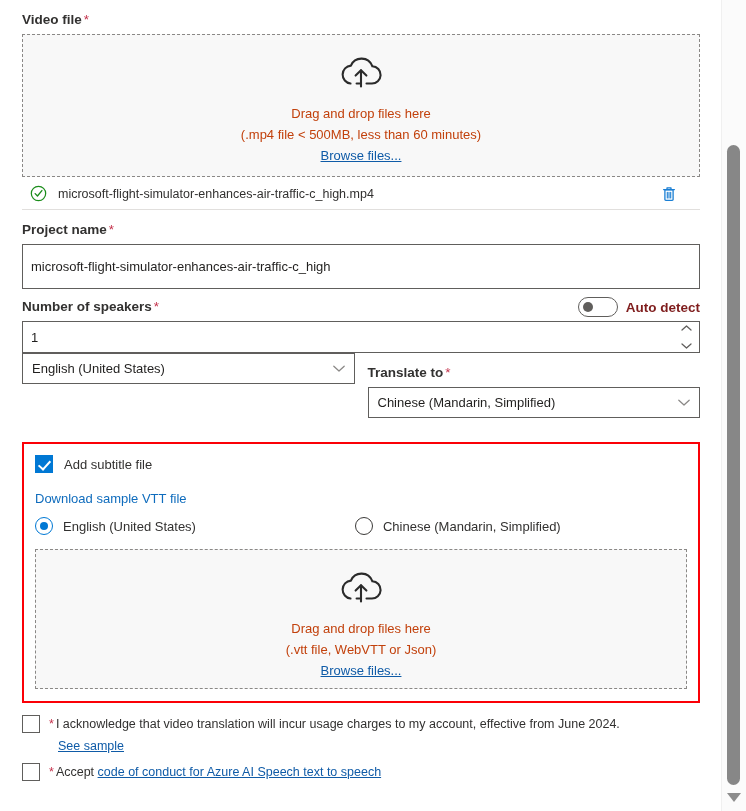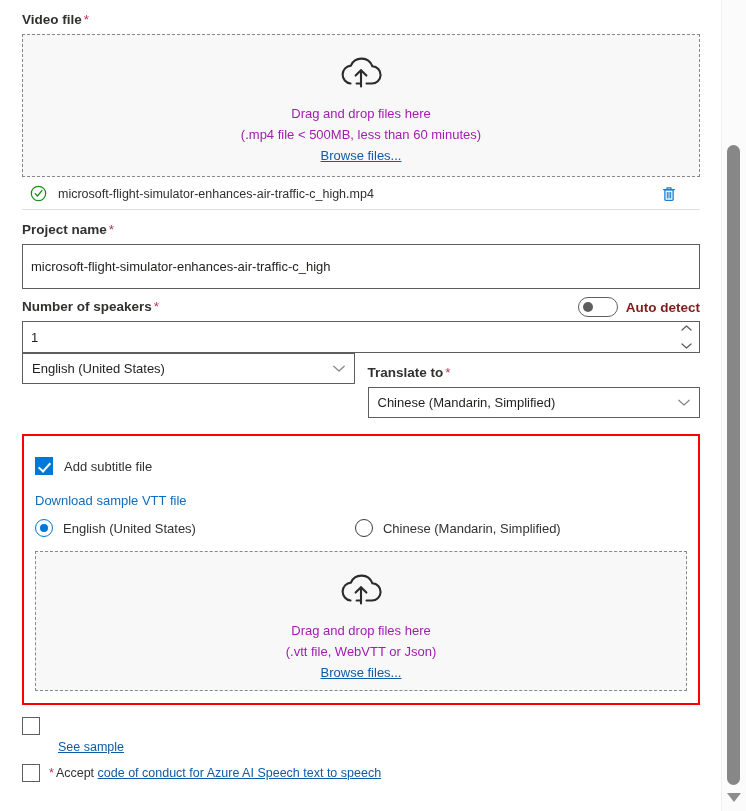--- a/index.html
+++ b/index.html
@@ -57,21 +57,21 @@
     padding: 20px 10px 16px 10px;
   }
   .dz-icon {
     display: block;
     margin: 0 auto 14px auto;
     width: 46px;
     height: 34px;
   }
   .dz-line {
     font-size: 13px;
-    color: #a21caf;
+    color: #c2410c;
     line-height: 21px;
   }
   .dz-browse {
     font-size: 13px;
     color: #0f5ba7;
     text-decoration: underline;
     line-height: 21px;
     display: inline-block;
     cursor: pointer;
   }
@@ -201,22 +201,22 @@
     color: #201f1e;
     white-space: nowrap;
     overflow: hidden;
   }
   .dropdown .dd-chev { flex: 0 0 auto; }
 
   
   .highlight-box {
     border: 2px solid #fb0007;
     box-sizing: border-box;
-    padding: 19px 11px 12px 11px;
-    margin-top: 16px;
+    padding: 9px 11px 12px 11px;
+    margin-top: 24px;
   }
   .check-row {
     display: flex;
     align-items: center;
     gap: 11px;
     height: 22px;
   }
   .cb {
     width: 18px; height: 18px;
     box-sizing: border-box;
@@ -502,20 +502,21 @@
         <div class="dz-line">Drag and drop files here</div>
         <div class="dz-line">(.vtt file, WebVTT or Json)</div>
         <a class="dz-browse">Browse files...</a>
       </div>
     </div>
 
     
     <div class="consent">
       <div class="consent-row">
         <div class="cb"></div>
+        <span class="consent-text"><span class="star">*</span><span>I acknowledge that video translation will incur usage charges to my account, effective from June 2024.</span></span>
       </div>
       <a class="see-pricing">See sample</a>
 
       <div class="consent-row">
         <div class="cb"></div>
         <span class="consent-text"><span class="star">*</span><span>Accept</span> <a class="inline-link">code of conduct for Azure AI Speech text to speech</a></span>
       </div>
     </div>
 
     

